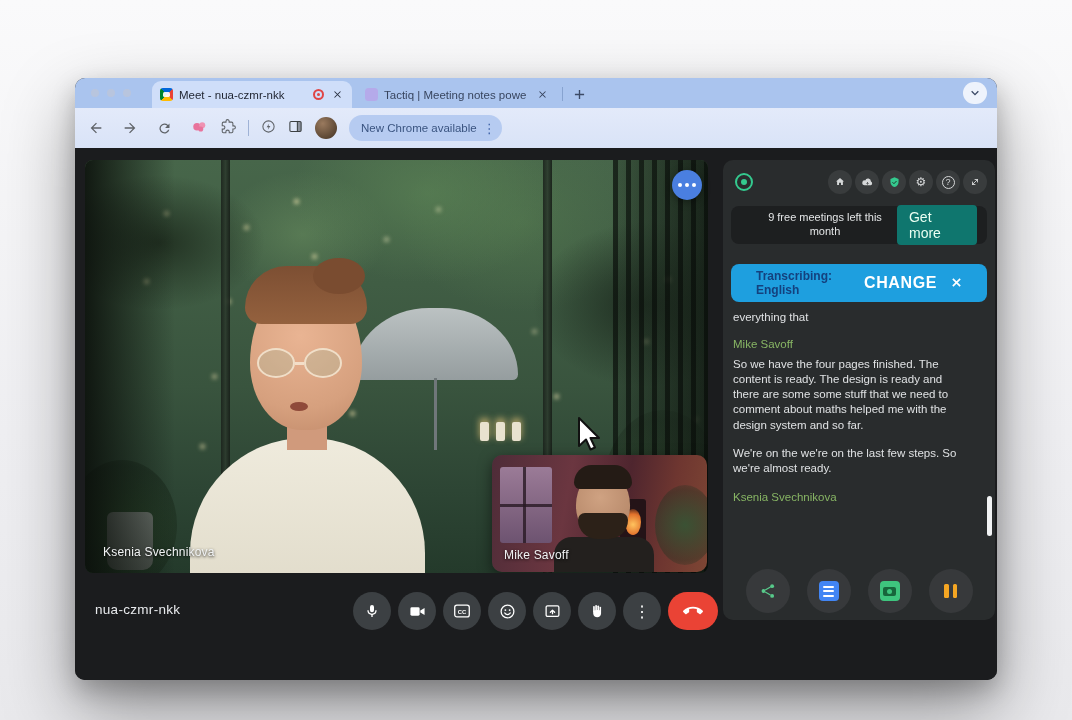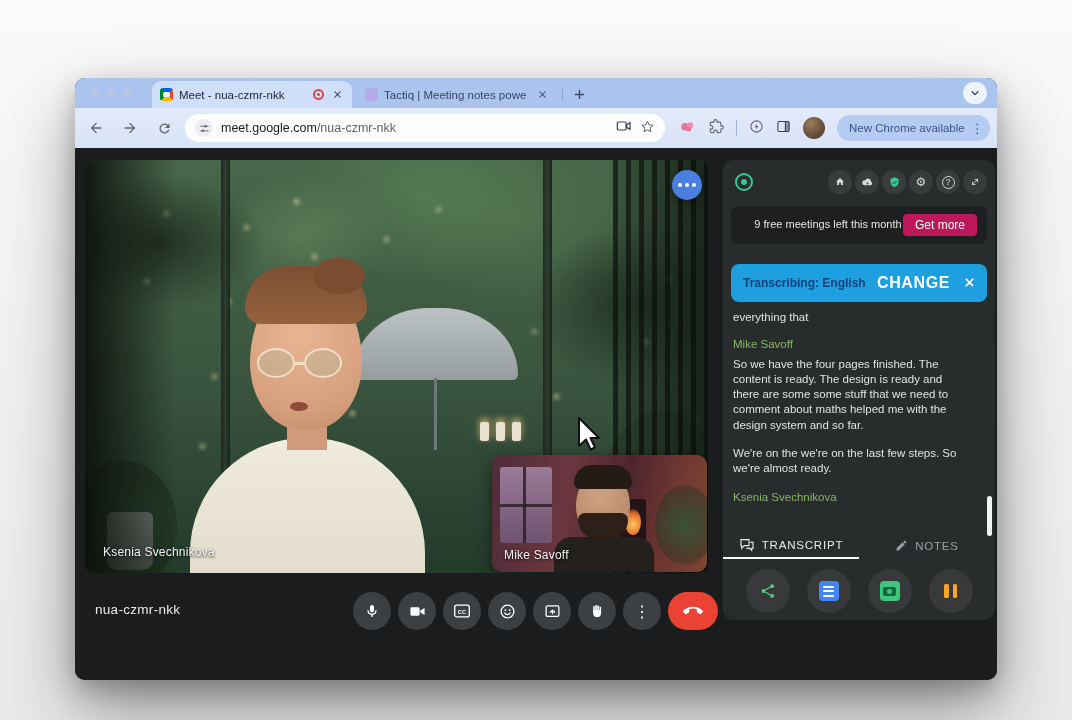--- a/index.html
+++ b/index.html
@@ -125,22 +125,22 @@
   
   .panel { position:absolute; left:648px; top:12px; width:272px; height:460px; background:#292c2d; border-radius:10px; }
   .tq-header { position:absolute; top:0; left:0; right:0; height:44px; display:flex; align-items:center; padding:0 8px; }
   .tq-logo { width:18px; height:18px; border-radius:50%; border:2.5px solid #34c98e; margin-left:4px; position:relative; }
   .tq-logo::after { content:""; position:absolute; left:3.5px; top:3.5px; width:6px; height:6px; border-radius:50%; background:#34c98e; }
   .tq-icons { margin-left:auto; display:flex; gap:3px; }
   .tq-ib { width:24px; height:24px; border-radius:50%; background:#393c3d; display:flex; align-items:center; justify-content:center; color:#d5d7d8; font-size:12px; }
   .help-ring { width:13px; height:13px; border:1.4px solid #d5d7d8; border-radius:50%; font-size:9px; display:flex; align-items:center; justify-content:center; color:#d5d7d8; }
   .tq-quota { position:absolute; top:46px; left:8px; right:8px; height:38px; background:#1d1f20; border-radius:8px; display:flex; align-items:center; padding:0 10px; }
   .quota-text { font-size:11px; color:#e3e5e6; line-height:1.25; width:150px; text-align:center; margin-left:12px; }
-  .quota-btn { margin-left:auto; background:#be185d; color:#eafff2; font-size:12px; padding:4px 12px; border-radius:4px; }
-  .tq-blue { position:absolute; top:104px; left:8px; right:8px; height:38px; background:#1e9fdf; border-radius:8px; display:flex; align-items:center; padding:0 12px; }
+  .quota-btn { margin-left:auto; background:#0f766e; color:#eafff2; font-size:14px; padding:4px 12px; border-radius:4px; }
+  .tq-blue { position:absolute; top:104px; left:8px; right:8px; height:38px; background:#1e9fdf; border-radius:8px; display:flex; align-items:center; padding:0 25px; }
   .blue-label { font-size:12px; font-weight:bold; color:#14417e; }
   .blue-change { margin-left:auto; font-size:16px; font-weight:bold; letter-spacing:.6px; color:#fff; }
   .blue-x { margin-left:14px; color:#fff; font-size:13px; }
   .tq-body { position:absolute; top:150px; left:10px; right:26px; height:220px; overflow:hidden; font-size:11.5px; line-height:1.33; color:#dfe1e3; }
   .tq-body .line { margin-bottom:12px; }
   .speaker { color:#87b564; margin-bottom:4px; }
   .tq-body .para { margin-bottom:13px; }
   .scroll-thumb { position:absolute; right:3px; top:336px; width:5px; height:40px; background:#f1f3f4; border-radius:3px; }
   .tq-tabs { position:absolute; top:372px; left:0; right:0; height:27px; display:flex; }
   .tq-tab { flex:1; display:flex; align-items:center; justify-content:center; gap:7px; font-size:11.5px; letter-spacing:.8px; }
@@ -208,41 +208,20 @@
     <span class="nav-btn">
       <svg width="16" height="16" viewBox="0 0 24 24">
           <path d="M4 11h12.2l-5.6-5.6L12 4l8 8-8 8-1.4-1.4 5.6-5.6H4v-2z" fill="#5f6368"></path>
         </svg>
     </span>
     <span class="nav-btn">
       <svg width="15" height="15" viewBox="0 0 24 24">
           <path d="M17.65 6.35A8 8 0 1 0 19.73 14h-2.08a6 6 0 1 1-1.42-6.23L13 11h7V4l-2.35 2.35z" fill="#5f6368"></path>
         </svg>
     </span>
-    <div class="omnibox">
-      <span class="site-badge">
-        <svg width="11" height="11" viewBox="0 0 24 24">
-            <path d="M3 7h10M17 7h4M3 17h4M11 17h10" stroke="#5f6368" stroke-width="2"></path>
-            <circle cx="14.5" cy="7" r="2.6" fill="#5f6368"></circle>
-            <circle cx="8.5" cy="17" r="2.6" fill="#5f6368"></circle>
-          </svg>
-      </span>
-      <span class="url"><span>meet.google.com</span><span class="path">/nua-czmr-nkk</span></span>
-      <span>
-        <svg width="16" height="14" viewBox="0 0 24 20">
-            <rect x="2" y="4" width="13" height="12" rx="2" fill="none" stroke="#3c4043" stroke-width="1.8"></rect>
-            <path d="M16 8l5-3v10l-5-3z" fill="none" stroke="#3c4043" stroke-width="1.8"></path>
-          </svg>
-      </span>
-      <span>
-        <svg width="15" height="15" viewBox="0 0 24 24">
-            <path d="M12 17.3l-5.5 3.3 1.5-6.3L3 10l6.4-.5L12 3.6l2.6 5.9 6.4.5-5 4.3 1.5 6.3z" fill="none" stroke="#5f6368" stroke-width="1.6"></path>
-          </svg>
-      </span>
-    </div>
     <div class="right-icons">
       <span>
         <svg width="18" height="14" viewBox="0 0 24 18">
             <circle cx="8" cy="10" r="5" fill="#e8739c"></circle>
             <circle cx="15" cy="8" r="4" fill="#ef92b2"></circle>
             <circle cx="13" cy="13" r="3.4" fill="#e8739c"></circle>
           </svg>
       </span>
       <span>
         <svg width="15" height="15" viewBox="0 0 24 24">
@@ -429,35 +408,20 @@
 
       <div class="tq-body">
         <div class="line">everything that</div>
         <div class="speaker">Mike Savoff</div>
         <div class="para">So we have the four pages finished. The content is ready. The design is ready and there are some some stuff that we need to comment about maths helped me with the design system and so far.</div>
         <div class="para">We're on the we're on the last few steps. So we're almost ready.</div>
         <div class="speaker">Ksenia Svechnikova</div>
       </div>
       <div class="scroll-thumb"></div>
 
-      <div class="tq-tabs">
-        <div class="tq-tab active">
-          <svg width="16" height="14" viewBox="0 0 24 20">
-              <path d="M3 2h12v9H8l-4 4v-4H3z" fill="none" stroke="#e8eaed" stroke-width="1.7"></path>
-              <path d="M17 6h4v9h-2v3l-3-3h-5" fill="none" stroke="#e8eaed" stroke-width="1.7"></path>
-            </svg>
-          <span>TRANSCRIPT</span>
-        </div>
-        <div class="tq-tab idle">
-          <svg width="13" height="13" viewBox="0 0 24 24">
-              <path d="M3 17.25V21h3.75L17.8 9.94l-3.75-3.75L3 17.25zM20.7 7.04a1 1 0 0 0 0-1.41l-2.34-2.34a1 1 0 0 0-1.41 0l-1.83 1.83 3.75 3.75 1.83-1.83z" fill="#9aa0a6"></path>
-            </svg>
-          <span>NOTES</span>
-        </div>
-      </div>
 
       <div class="tq-toolbar">
         <span class="tq-act">
           <svg width="18" height="18" viewBox="0 0 24 24">
               <circle cx="17.5" cy="5.5" r="2.6" fill="#57c98a"></circle>
               <circle cx="6" cy="12" r="2.6" fill="#57c98a"></circle>
               <circle cx="17.5" cy="18.5" r="2.6" fill="#57c98a"></circle>
               <path d="M8.3 10.7l7-4M8.3 13.3l7 4" stroke="#57c98a" stroke-width="1.8"></path>
             </svg>
         </span>

